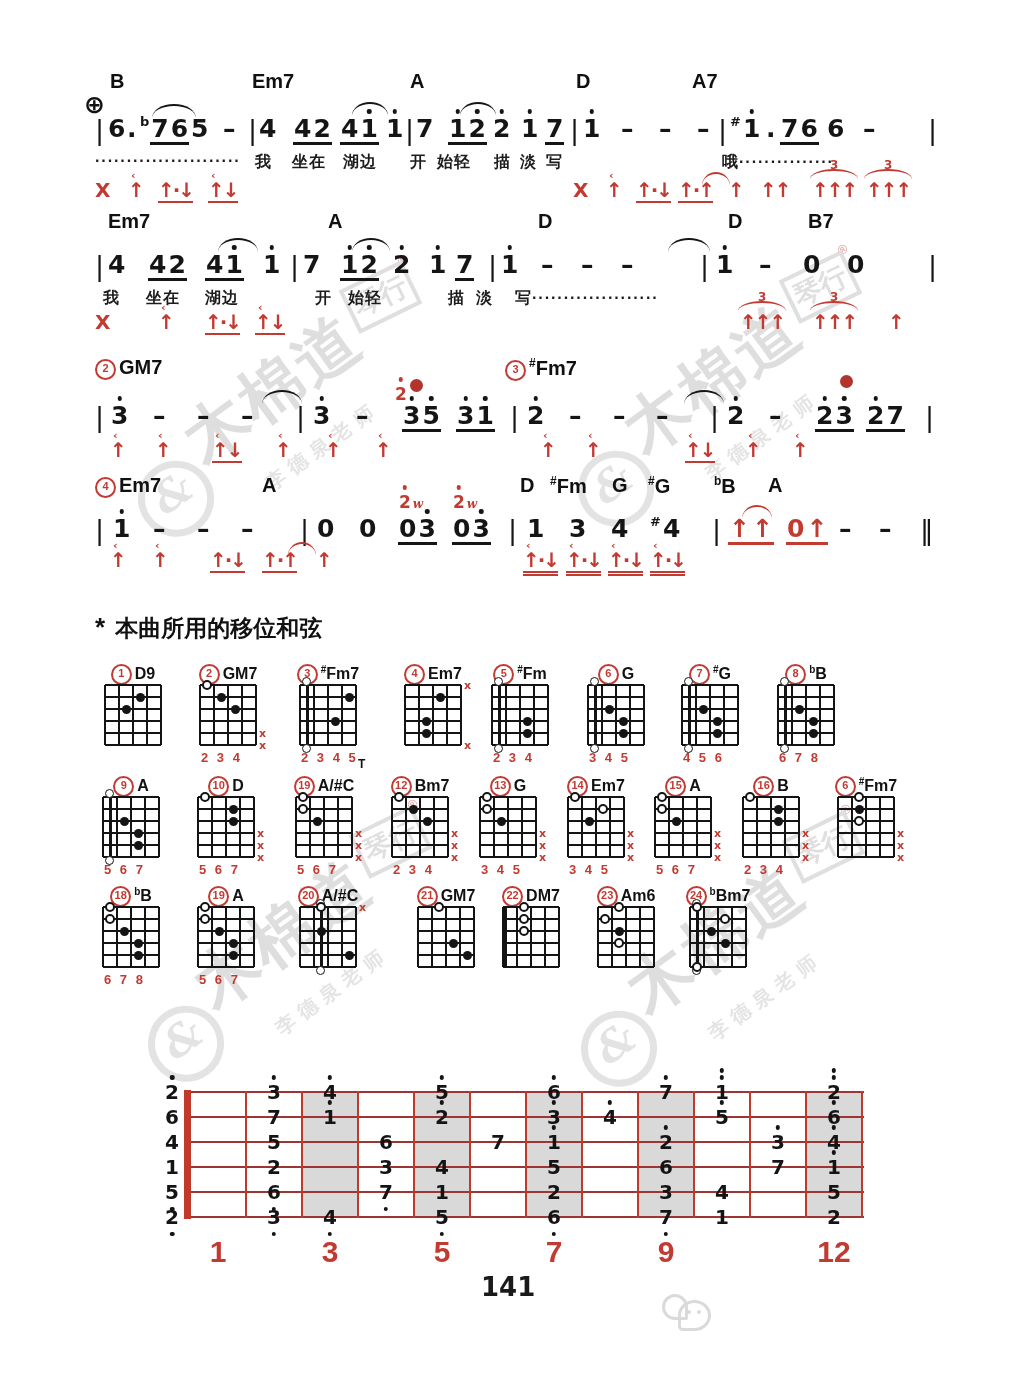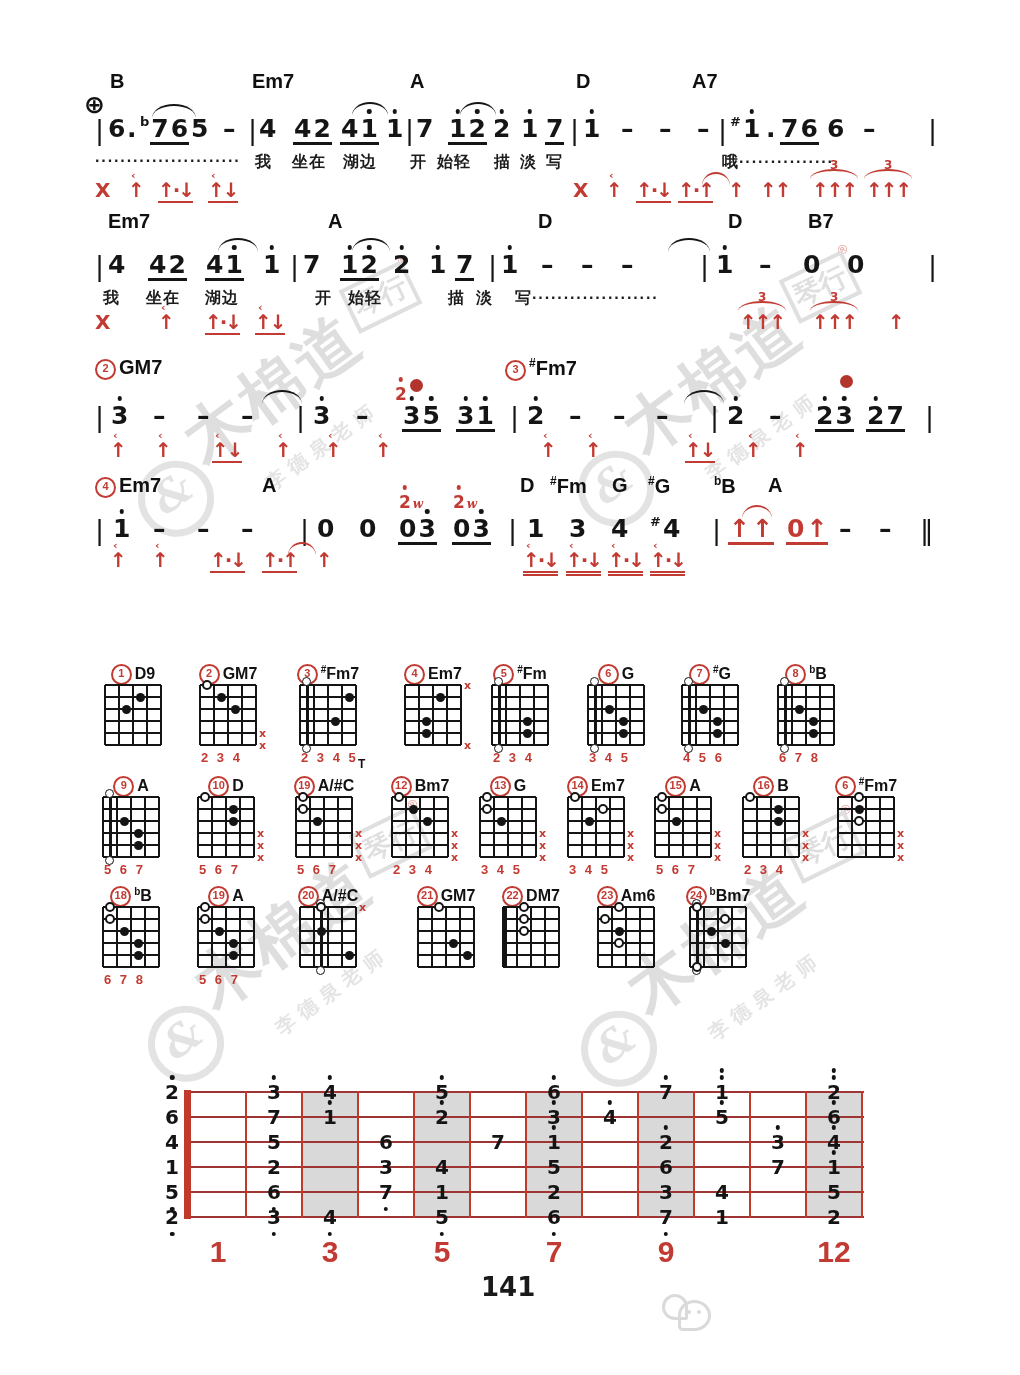--- a/index.html
+++ b/index.html
@@ -284,20 +284,23 @@
       <div class="st" style="left: 262px; top: 550px;"><span class="sv u1">↑·↑</span></div>
       <div class="st" style="left: 316px; top: 550px;"><span class="sv">↑</span></div>
       <div class="st" style="left: 523px; top: 550px;"><i class="sa">‹</i><span class="sv u2">↑·↓</span></div>
       <div class="st" style="left: 566px; top: 550px;"><i class="sa">‹</i><span class="sv u2">↑·↓</span></div>
       <div class="st" style="left: 608px; top: 550px;"><i class="sa">‹</i><span class="sv u2">↑·↓</span></div>
       <div class="st" style="left: 650px; top: 550px;"><i class="sa">‹</i><span class="sv u2">↑·↓</span></div>
       <div class="anno" style="left: 398px; top: 492px;"><span class="txt"><span class="ch d">2</span></span><span class="wv">w</span></div>
       <div class="anno" style="left: 452px; top: 492px;"><span class="txt"><span class="ch d">2</span></span><span class="wv">w</span></div>
     </div>
 
+  <div class="h1">
+    <span class="star">*</span><span>本曲所用的移位和弦</span>
+  </div>
 
   <div id="diagrams">
       <div class="cd" style="left: 105px; top: 664px;">
         <div class="cname"><span class="cbadge">1</span>D9</div>
         <div class="box">
           <div class="hl" style="top:-0.8px"></div>
           <div class="hl" style="top:11.2px"></div>
           <div class="hl" style="top:23.2px"></div>
           <div class="hl" style="top:35.2px"></div>
           <div class="hl" style="top:47.2px"></div>

